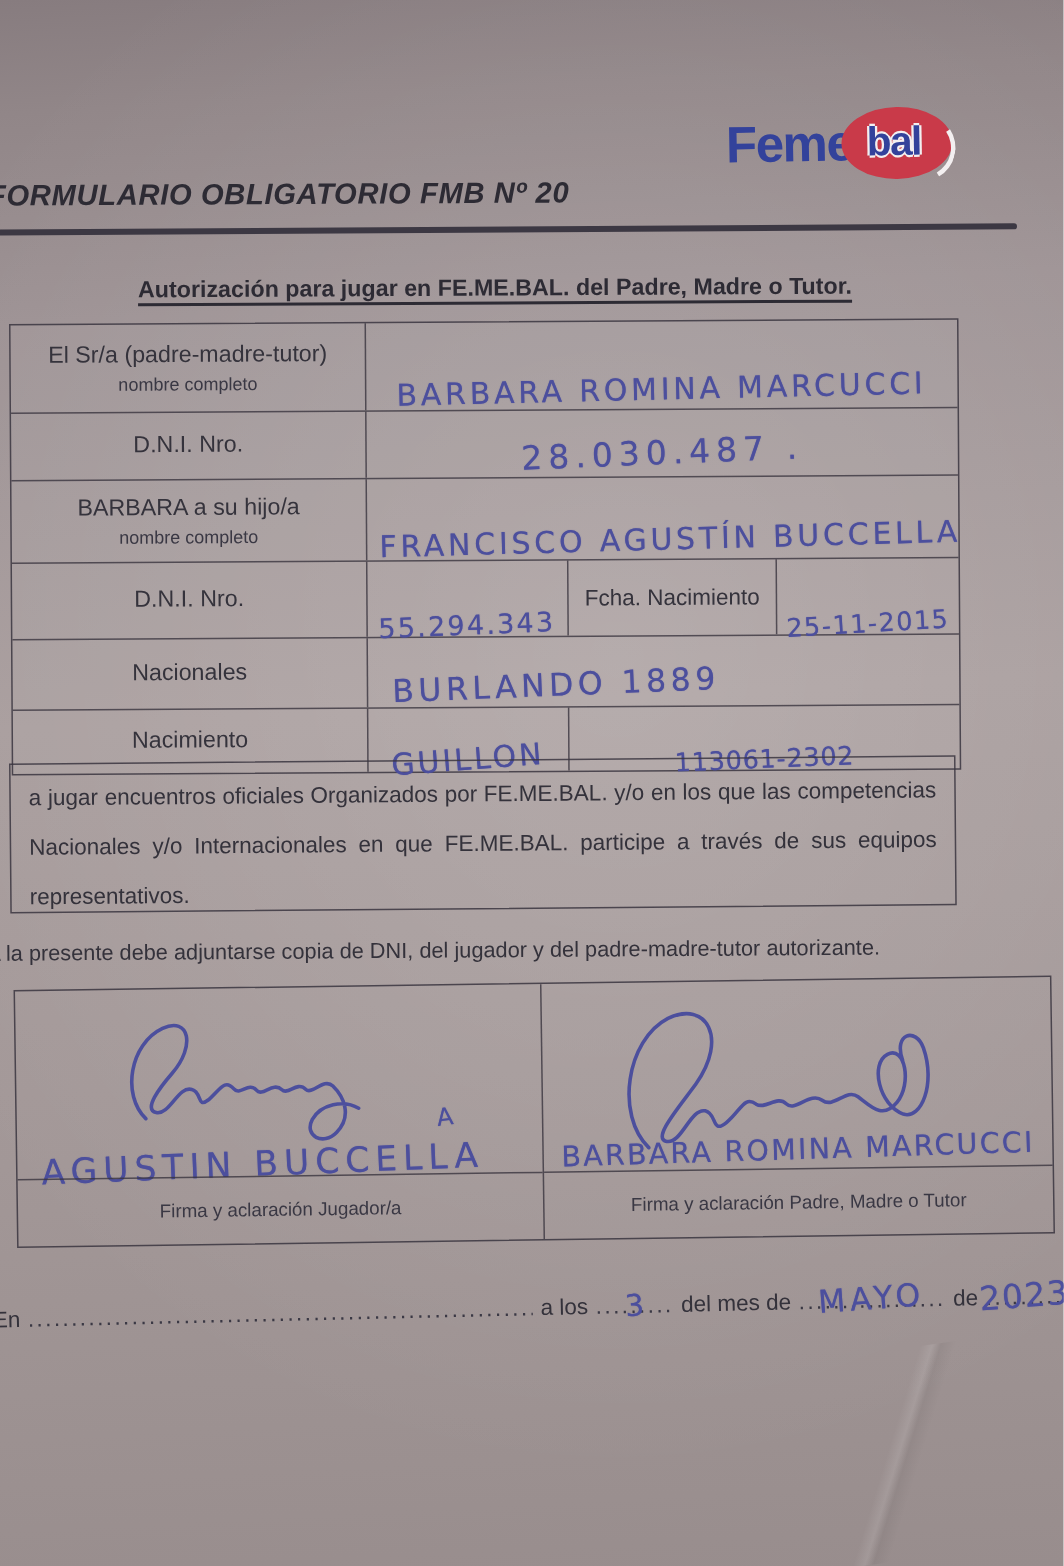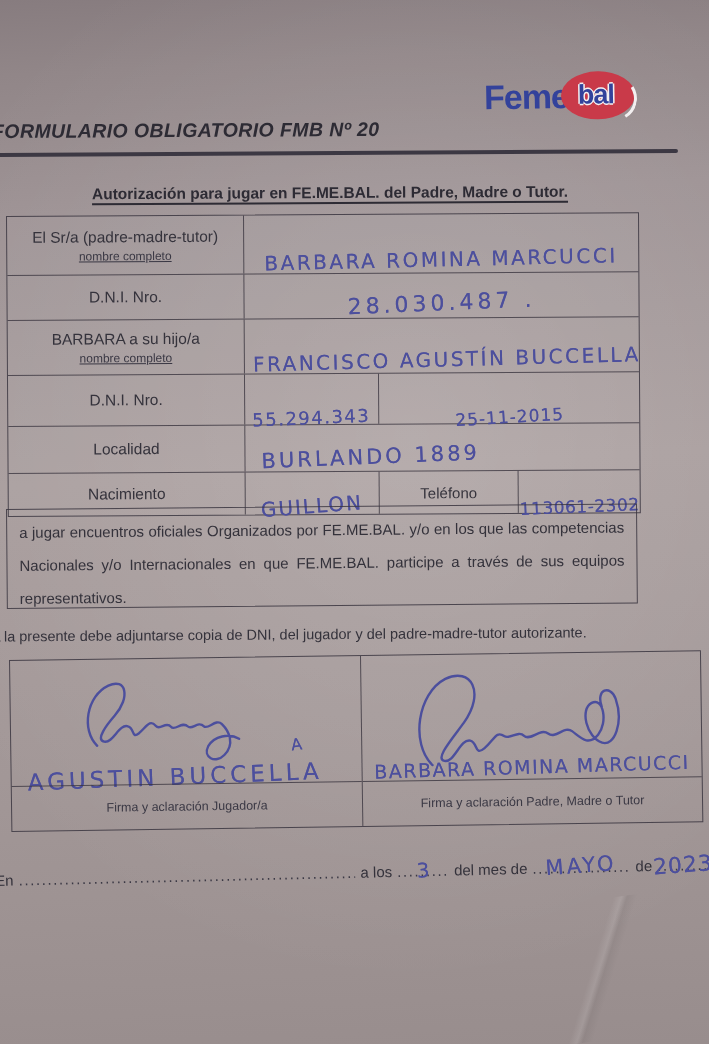--- a/index.html
+++ b/index.html
@@ -61,21 +61,21 @@
     background:rgba(255,255,255,0.03);
   }
   .frow{display:flex;border-bottom:1.3px solid rgba(58,53,63,0.8);}
   .frow:last-child{border-bottom:none;}
   .cell-label{
     width:237px;flex:none;border-right:1.3px solid rgba(58,53,63,0.8);
     display:flex;flex-direction:column;align-items:center;justify-content:center;gap:3px;
     text-align:center;padding:2px 6px;box-sizing:border-box;
   }
   .lab{font-size:15.5px;color:#35333c;}
-  .sublab{font-size:12px;color:#3a3844;text-decoration:underline;}
+  .sublab{font-size:12px;color:#3a3844;}
   .cell-val{flex:1;display:flex;align-items:flex-end;justify-content:center;padding:0 8px 3px 8px;box-sizing:border-box;overflow:visible;}
   .cell-val.left{justify-content:flex-start;padding-left:16px;}
   .cell-mid{width:134px;flex:none;border-right:1.3px solid rgba(58,53,63,0.8);display:flex;align-items:flex-end;justify-content:center;padding-bottom:1px;box-sizing:border-box;}
   .cell-midlab{width:139px;flex:none;border-right:1.3px solid rgba(58,53,63,0.8);display:flex;align-items:center;justify-content:center;font-size:15px;color:#35333c;box-sizing:border-box;}
   .cell-end{flex:1;display:flex;align-items:flex-end;justify-content:center;padding-bottom:2px;overflow:visible;}
   .h58{min-height:58px;} .h44{min-height:44px;} .h54{min-height:54px;}
   .h50{min-height:50px;} .h46{min-height:46px;} .h42{min-height:42px;}
   
   .hw{
     font-family:"DejaVu Sans",sans-serif;color:#4c4f9d;
@@ -192,42 +192,42 @@
     </div>
   </div>
 
   <div class="frow h50">
     <div class="cell-label">
       <span class="lab">D.N.I. Nro.</span>
     </div>
     <div class="cell-mid">
       <span class="hw n4">55.294.343</span>
     </div>
+    <div class="cell-midlab">Fcha. Nacimiento</div>
     <div class="cell-end">
       <span class="hw n5">25-11-2015</span>
     </div>
   </div>
 
   <div class="frow h46">
     <div class="cell-label">
-      <span class="lab">Localidad</span>
+      <span class="lab">Nacionales</span>
     </div>
     <div class="cell-val left">
       <span class="hw n6">BURLANDO 1889</span>
     </div>
   </div>
 
   <div class="frow h42">
     <div class="cell-label">
       <span class="lab">Nacimiento</span>
     </div>
     <div class="cell-mid">
       <span class="hw n7">GUILLON</span>
     </div>
-    <div class="cell-midlab">Teléfono</div>
     <div class="cell-end">
       <span class="hw n8">113061-2302</span>
     </div>
   </div>
 </div>
 
 <div class="parabox">a jugar encuentros oficiales Organizados por FE.ME.BAL. y/o en los que las competencias Nacionales y/o Internacionales en que FE.ME.BAL. participe a través de sus equipos representativos.</div>
 
 <div class="note">A la presente debe adjuntarse copia de DNI, del jugador y del padre-madre-tutor autorizante.</div>
 

